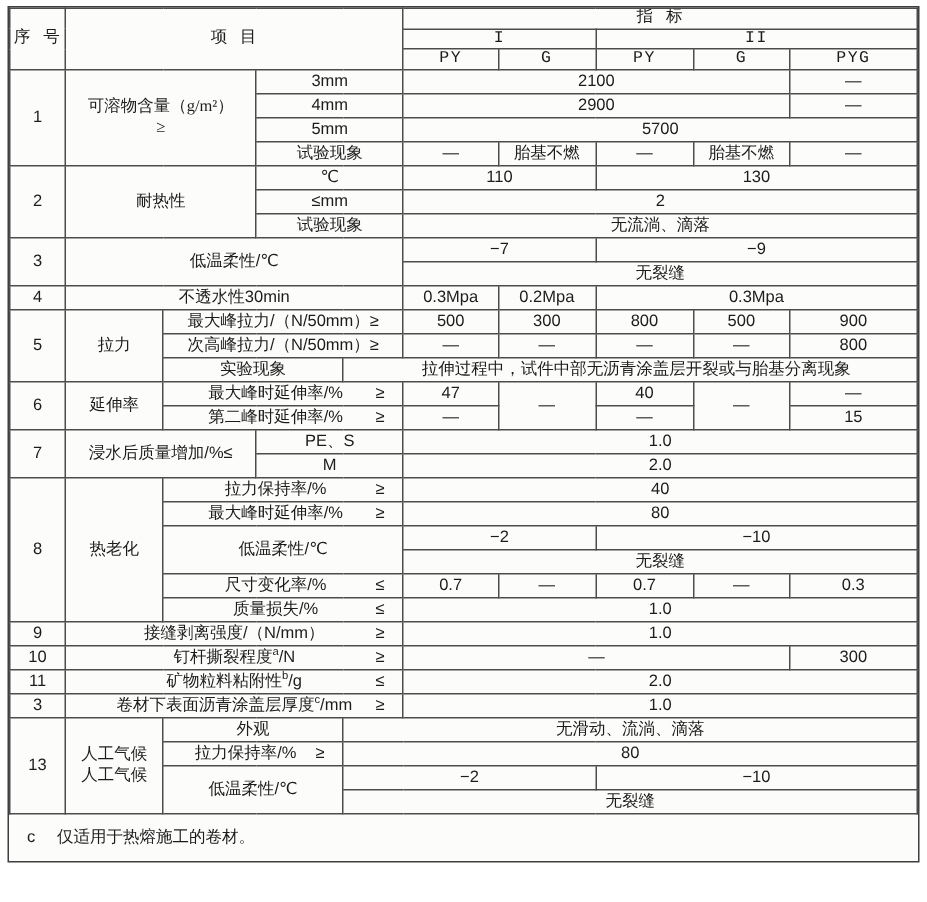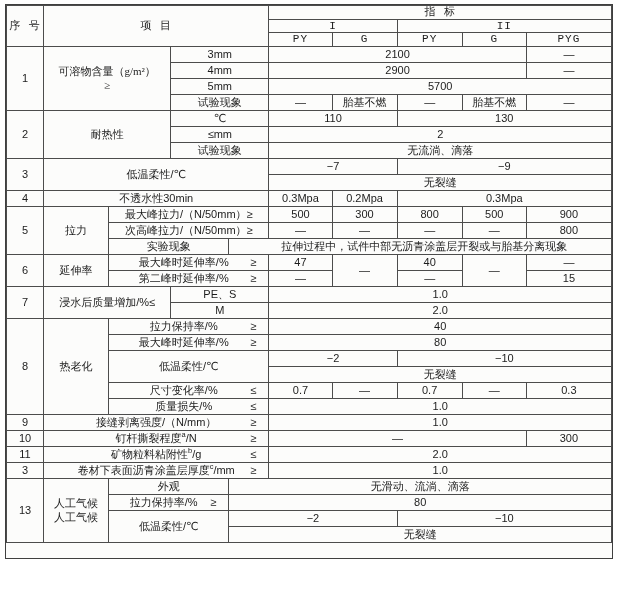--- a/index.html
+++ b/index.html
@@ -246,14 +246,15 @@
           <td colspan="2" rowspan="2"><span class="txt">低温柔性/℃</span></td>
           <td colspan="3"><span class="txt">−2</span></td>
           <td colspan="3"><span class="txt">−10</span></td>
         </tr>
         <tr>
           <td colspan="6"><span class="txt">无裂缝</span></td>
         </tr>
       </tbody>
     </table>
   <div class="footnotes">
+      <div class="fn-row"><span class="fn-key">c</span><span>仅适用于热熔施工的卷材。</span></div>
     </div>
 </div>
 
 </body></html>

